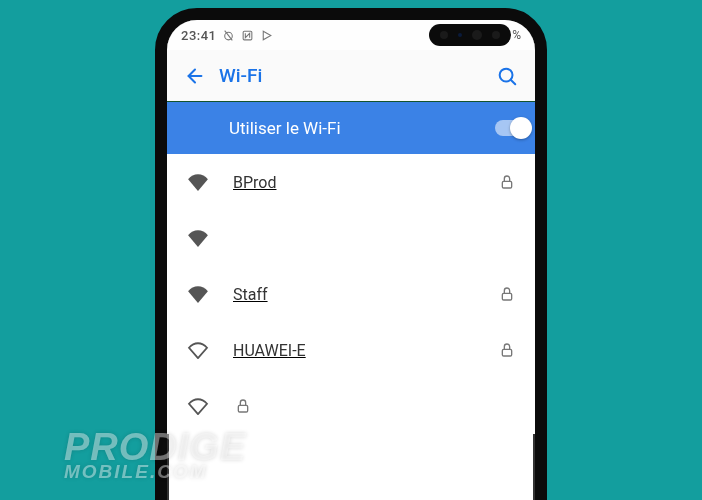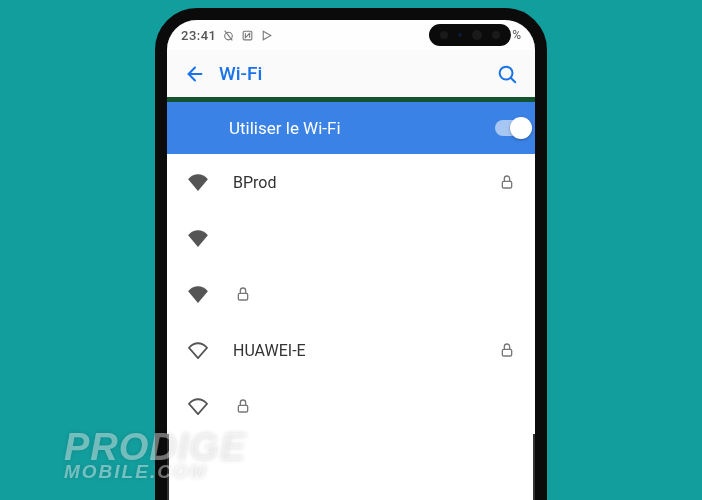--- a/index.html
+++ b/index.html
@@ -54,21 +54,21 @@
   .statusbar .time { font-weight: 500; letter-spacing: 0.5px; }
   .statusbar .spacer { flex: 1; }
   .statusbar .ic { color: #777; display: inline-flex; }
   .statusbar .battery-text { font-size: 12px; color: #555; }
   .appbar {
     height: 52px;
     display: flex;
     align-items: center;
     padding: 0 8px;
     background: #fafafa;
-    border-bottom: 5px solid #14532d;
+    border-bottom: 1px solid #14532d;
   }
   .appbar .back {
     width: 40px; height: 40px; display: flex; align-items: center; justify-content: center;
     color: #1a73e8; cursor: pointer;
   }
   .appbar .title { color: #1a73e8; font-size: 19px; font-weight: 500; margin-left: 4px; }
   .appbar .grow { flex: 1; }
   .appbar .search {
     width: 40px; height: 40px; display: flex; align-items: center; justify-content: center;
     color: #1a73e8; cursor: pointer;
@@ -92,20 +92,21 @@
     box-shadow: 0 1px 3px rgba(0,0,0,0.3);
   }
   .list { background: #fff; }
   .row {
     height: 56px;
     display: flex;
     align-items: center;
     padding: 0 18px 0 20px;
     gap: 24px;
     cursor: pointer;
+    text-decoration: underline;
   }
   .wifi-icon { width: 22px; display: flex; justify-content: center; color: #555; }
   .net-name { flex: 1; font-size: 16px; color: #333; }
   .lock-icon { width: 20px; color: #777; display: flex; justify-content: center; }
   .lock-icon.hidden { visibility: hidden; }
   .watermark {
     position: absolute;
     left: 64px;
     bottom: 20px;
     color: rgba(255,255,255,0.42);
@@ -215,20 +216,21 @@
             <path d="M8 11V7a4 4 0 0 1 8 0v4"></path>
           </svg>
         </span>
       </div>
       <div class="row">
         <span class="wifi-icon">
           <svg width="22" height="18" viewBox="0 0 24 20" fill="currentColor">
             <path d="M12 20L1 7C4 3.5 7.8 1.5 12 1.5S20 3.5 23 7L12 20z"></path>
           </svg>
         </span>
+        <span class="net-name">Staff</span>
         <span class="lock-icon ">
           <svg width="16" height="16" viewBox="0 0 24 24" fill="none" stroke="currentColor" stroke-width="2" stroke-linecap="round" stroke-linejoin="round">
             <rect x="5" y="11" width="14" height="10" rx="2"></rect>
             <path d="M8 11V7a4 4 0 0 1 8 0v4"></path>
           </svg>
         </span>
       </div>
       <div class="row">
         <span class="wifi-icon">
           <svg width="22" height="18" viewBox="0 0 24 20" fill="none" stroke="currentColor" stroke-width="2">

